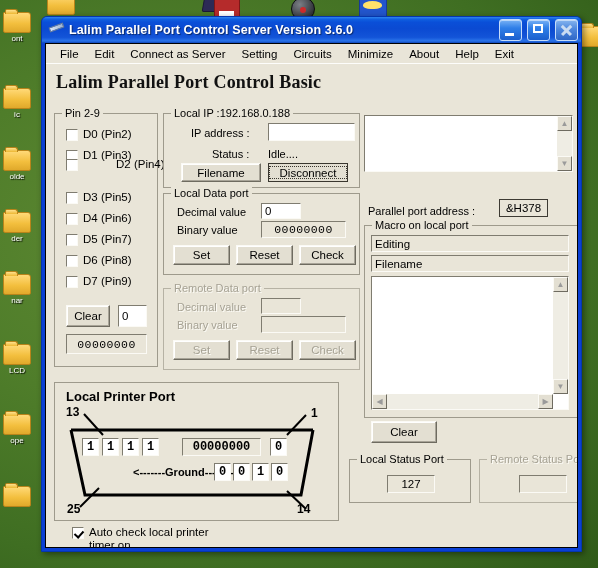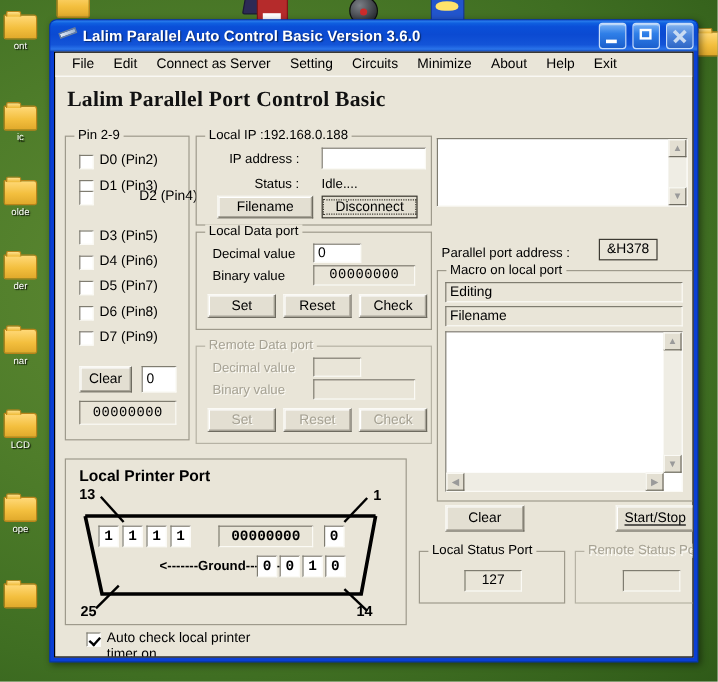--- a/index.html
+++ b/index.html
@@ -205,21 +205,21 @@
   </div>
   <div class="taskbar-txt"></div>
 </div>
 
 <div id="win">
 
   <div id="titlebar">
     <div id="app-icon">
         <span class="pen"></span>
       </div>
-    <div id="title-text">Lalim Parallel Auto Control  Basic    Version 3.6.0</div>
+    <div id="title-text">Lalim Parallel Port Control  Server    Version 3.6.0</div>
     <div class="winbtn" id="btn-min">
         <i></i>
       </div>
     <div class="winbtn" id="btn-max">
         <i></i>
       </div>
     <div class="winbtn" id="btn-close">
         <i class="a"></i>
         <i class="b"></i>
       </div>
@@ -337,24 +337,20 @@
           <div class="sbbtn">▲</div>
           <div class="sbbtn">▼</div>
         </div>
         <div class="sbh" style="left:0;right:15px;bottom:0;">
           <div class="sbbtn">◀</div>
           <div class="sbbtn">▶</div>
         </div>
       </div>
 
       <div class="btn" style="left:325px;top:322px;width:66px;height:22px;">Clear</div>
-      <div class="btn" style="left:467px;top:322px;width:66px;height:22px;">
-        <span style="text-decoration:underline;text-decoration-skip-ink:none;
-                     text-underline-offset:2px;text-decoration-thickness:1px;">Start/Stop</span>
-      </div>
 
       <div id="pp-panel" style="left:8px;top:283px;width:283px;height:137px;">
         <div id="pp-title">Local Printer Port</div>
         <svg id="pp-svg" width="283" height="137">
           <polyline points="16,47 258,47" stroke="#000" stroke-width="3" fill="none"></polyline>
           <polyline points="16,47 30,112 246,112 258,47" stroke="#000" stroke-width="3" fill="none"></polyline>
           <line x1="29" y1="31" x2="48" y2="52" stroke="#000" stroke-width="2"></line>
           <line x1="232" y1="52" x2="251" y2="32" stroke="#000" stroke-width="2"></line>
           <line x1="25" y1="124" x2="44" y2="105" stroke="#000" stroke-width="2"></line>
           <line x1="232" y1="108" x2="251" y2="126" stroke="#000" stroke-width="2"></line>

